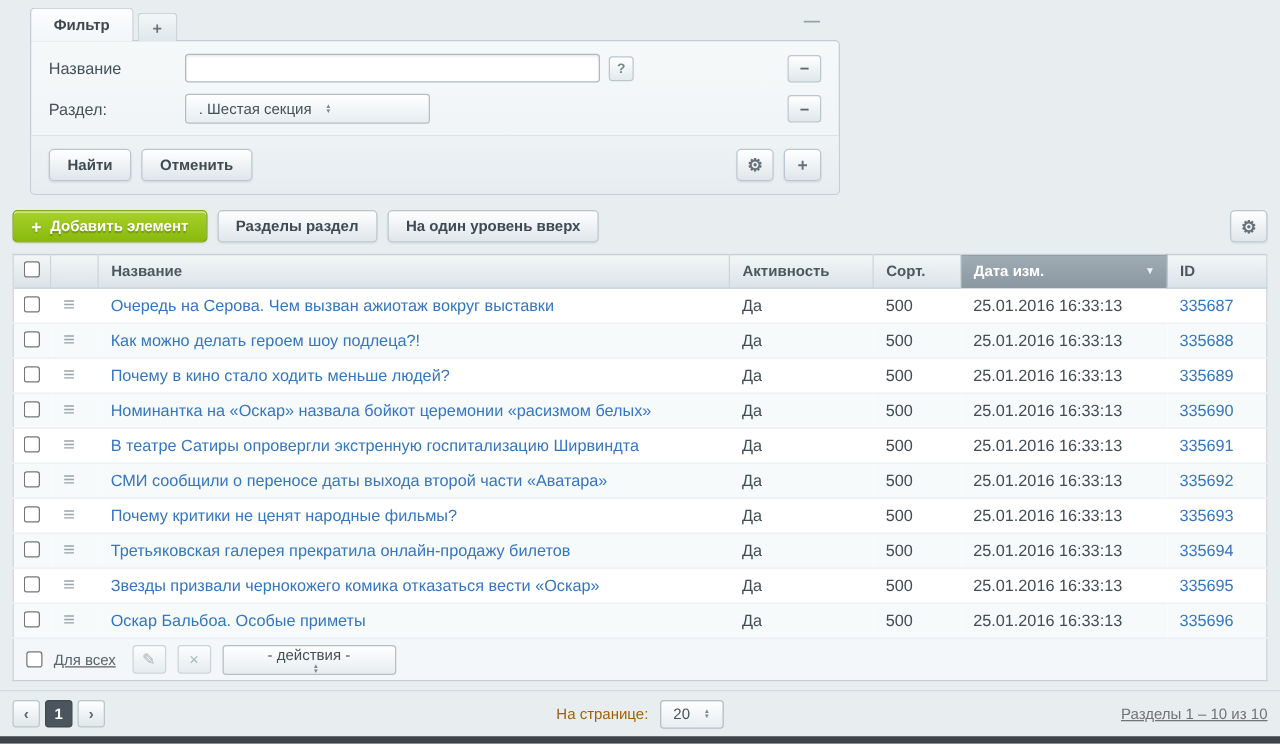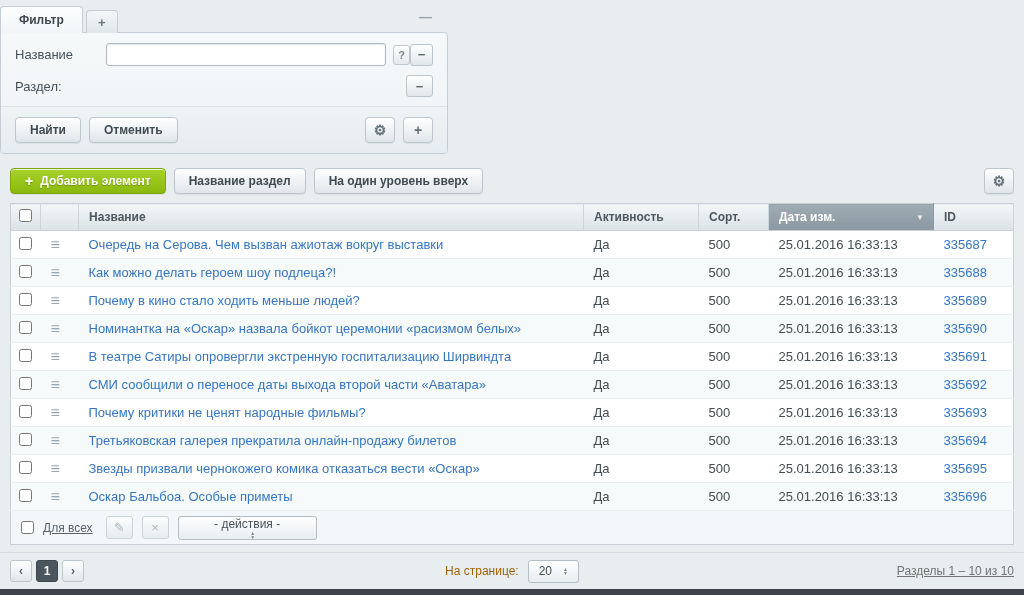--- a/index.html
+++ b/index.html
@@ -29,21 +29,21 @@
   .ui-select {
     display:inline-flex; align-items:center;
     height:24px; padding:0 10px;
     background:linear-gradient(#ffffff,#e7edf0);
     border:1px solid #b3bec5; border-radius:3px;
     font-size:12px; color:#45505a; cursor:pointer; white-space:nowrap;
   }
   .sel-arrows { display:flex; flex-direction:column; margin-left:11px; font-size:5px; line-height:4px; color:#7b868e; }
   input[type=checkbox] { width:13px; height:13px; cursor:pointer; }
   
-  .filter-wrap { position:absolute; top:6px; left:0; width:448px; }
+  .filter-wrap { position:absolute; top:6px; left:24px; width:648px; }
   .filter-tabs { display:flex; align-items:flex-end; height:27px; position:relative; }
   .tab-active {
     display:flex; align-items:center; height:27px; padding:0 18px;
     background:linear-gradient(#fcfdfe,#f2f6f8);
     border:1px solid #c5ced4; border-bottom:none; border-radius:4px 4px 0 0;
     font-weight:bold; font-size:12px; color:#3e484f; position:relative; z-index:2; cursor:pointer;
   }
   .tab-add {
     display:flex; align-items:center; justify-content:center; height:23px; width:32px; margin-left:3px;
     background:linear-gradient(#f3f7f8,#dfe7ea);
@@ -158,40 +158,47 @@
   </div>
   <div class="filter-body">
     <div class="f-row">
       <span class="f-label">Название</span>
       <input class="f-input" type="text" value="" style="">
       <span class="help-btn">?</span>
       <span class="minus-btn">−</span>
     </div>
     <div class="f-row">
       <span class="f-label">Раздел:</span>
+      <div class="ui-select" style="width:196px;">
+        <span>. Шестая секция</span>
+        <span class="sel-arrows">
+            <i>▲</i>
+            <i>▼</i>
+          </span>
+      </div>
       <span class="minus-btn">−</span>
     </div>
     <div class="filter-actions">
       <button class="btn">Найти</button>
       <button class="btn">Отменить</button>
       <div class="right">
         <button class="btn icon-btn">⚙</button>
         <button class="btn icon-btn">+</button>
       </div>
     </div>
   </div>
 </div>
 
 <div class="grid-area">
   <div class="grid-toolbar">
     <button class="btn btn-green">
       <span class="plus">+</span>
       <span>Добавить элемент</span>
     </button>
-    <button class="btn">Название раздел</button>
+    <button class="btn">Разделы раздел</button>
     <button class="btn">На один уровень вверх</button>
     <div class="right">
       <button class="btn icon-btn">⚙</button>
     </div>
   </div>
 
   <table class="grid">
     <colgroup>
       <col style="width:30px">
         <col style="width:38px">

